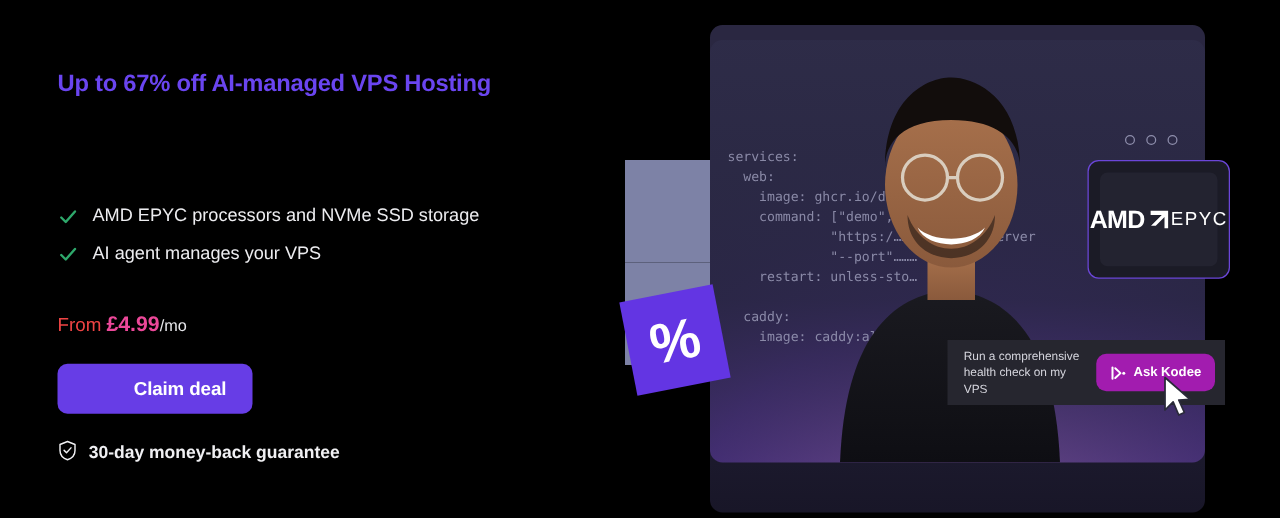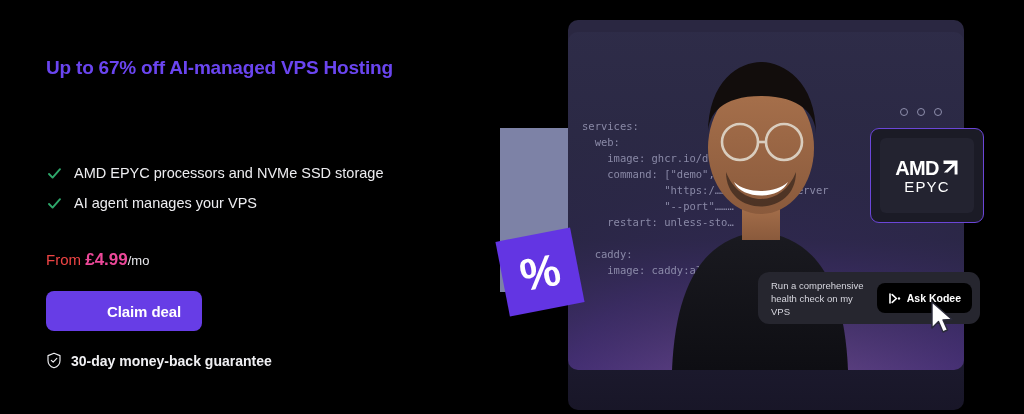--- a/index.html
+++ b/index.html
@@ -202,21 +202,21 @@
     border: 1.6px solid #6B46D8;
     border-radius: 9px;
     background: #1B1B26;
     padding: 9px;
   }
   .amd-inner {
     width: 100%; height: 100%;
     background: #232330;
     border-radius: 6px;
     display: flex;
-    flex-direction: column;
+    flex-direction: row;
     align-items: center;
     justify-content: center;
     gap: 1px;
   }
   .amd-wordmark {
     display: flex;
     align-items: center;
     gap: 3px;
   }
   .amd-text {
@@ -233,35 +233,35 @@
     letter-spacing: 1.2px;
     line-height: 1;
   }
 
   
   .chat-widget {
     position: absolute;
     left: 278px; top: 272px;
     width: 222px; height: 52px;
     background: #26262F;
-    border-radius: 11px;
+    border-radius: 0;
     display: flex;
     align-items: center;
     padding: 0 8px 0 13px;
     gap: 8px;
   }
   .chat-text {
     color: #D6D6DE;
     font-size: 9.5px;
     line-height: 13px;
     white-space: pre-line;
     flex: 1 1 auto;
   }
   .ask-kodee-btn {
-    background: #000000;
+    background: #a21caf;
     border: none;
     border-radius: 8px;
     height: 30px;
     padding: 0 11px;
     display: flex;
     align-items: center;
     gap: 6px;
     cursor: pointer;
   }
   .kodee-icon { width: 13px; height: 13px; display: block; flex: 0 0 auto; }

